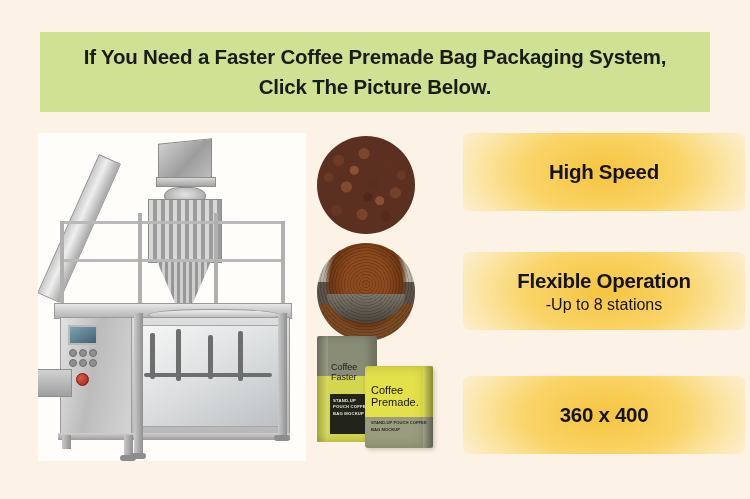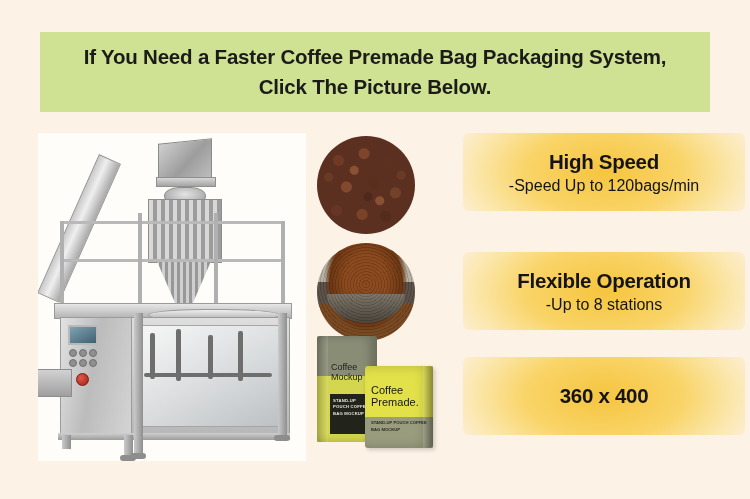--- a/index.html
+++ b/index.html
@@ -221,21 +221,21 @@
     position:absolute;left:428px;width:282px;
     display:flex;flex-direction:column;align-items:center;justify-content:center;
     text-align:center;
     background:
       radial-gradient(ellipse 62% 120% at 50% 50%, #f6c53f 0%, #f9d468 45%, #fbe6a8 72%, #fdf2e6 100%);
     border-radius:6px;
     margin-left:35px;
   }
   .pill-1{top:133px;height:78px;}
   .pill-2{top:252px;height:78px;}
-  .pill-3{top:357px;height:78px;text-align:right;}
+  .pill-3{top:376px;height:78px;text-align:right;}
   .pill-title{
     font-weight:bold;color:#141414;letter-spacing:-0.3px;
     white-space:nowrap;
   }
   .pill-1 .pill-title,.pill-2 .pill-title{font-size:20.5px;}
   .pill-3 .pill-title{font-size:20.5px;}
   .pill-sub{
     color:#141414;font-size:16px;margin-top:3px;white-space:nowrap;
   }
 </style>
@@ -302,40 +302,39 @@
   <div class="circ beans"></div>
   <div class="circ grounds">
     <div class="grounds-bowl"></div>
   </div>
 
   <div class="bags">
     <div class="bag-back">
       <div class="gus"></div>
       <div class="bag-back-t1">
         <div>Coffee</div>
-        <div>Mockup</div>
+        <div>Faster</div>
       </div>
       <div class="bag-back-label">
         <span>STAND-UP POUCH COFFEE BAG MOCKUP</span>
       </div>
       <div class="bean-dots"></div>
     </div>
     <div class="bag-front">
       <div class="gus"></div>
       <div class="bag-front-t">
         <div>Coffee</div>
         <div>Premade.</div>
       </div>
       <div class="bag-front-sub">STAND-UP POUCH COFFEE BAG MOCKUP</div>
     </div>
   </div>
 
   <div class="pill pill-1">
     <div class="pill-title">High Speed</div>
-    <div class="pill-sub">-Speed Up to 120bags/min</div>
   </div>
 
   <div class="pill pill-2">
     <div class="pill-title">Flexible Operation</div>
     <div class="pill-sub">-Up to 8 stations</div>
   </div>
 
   <div class="pill pill-3">
     <div class="pill-title">360 x 400</div>
   </div>

